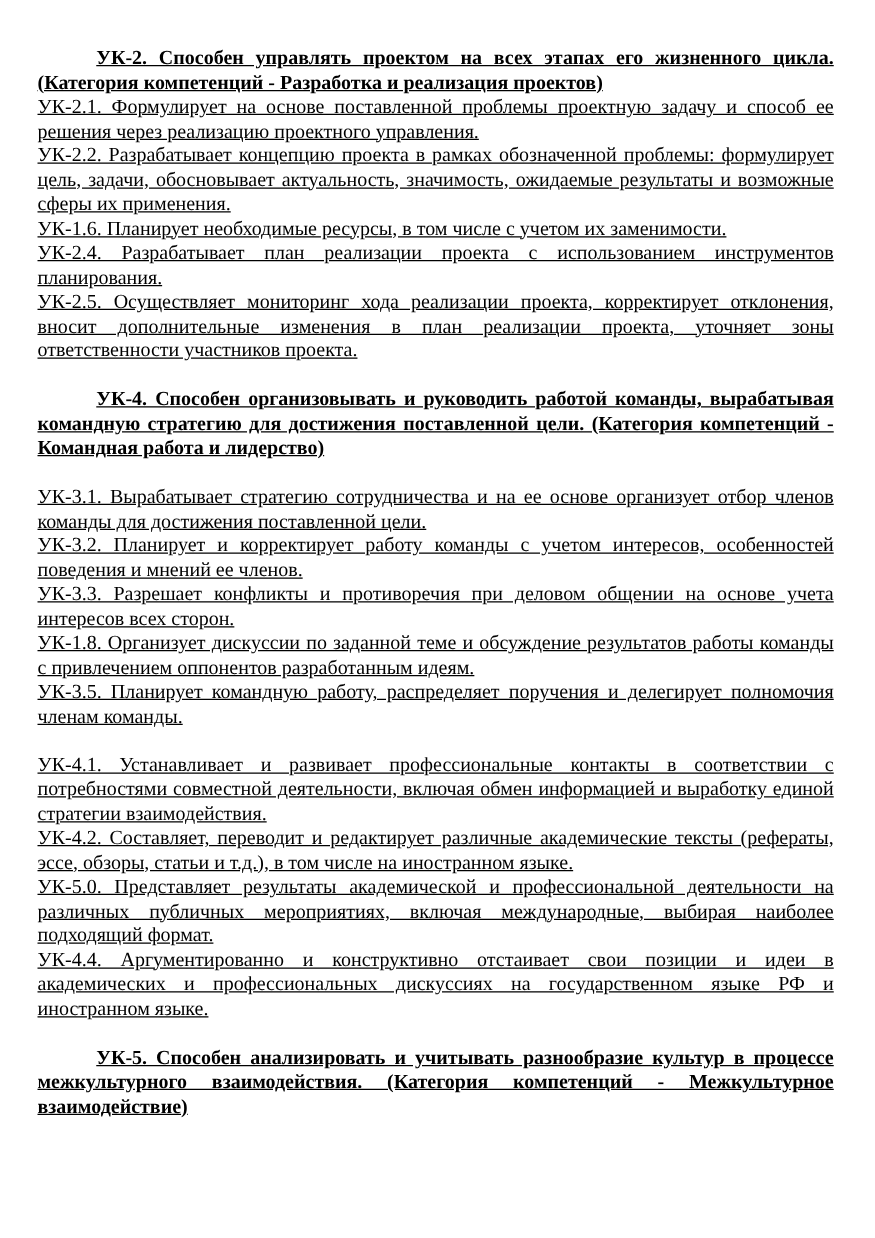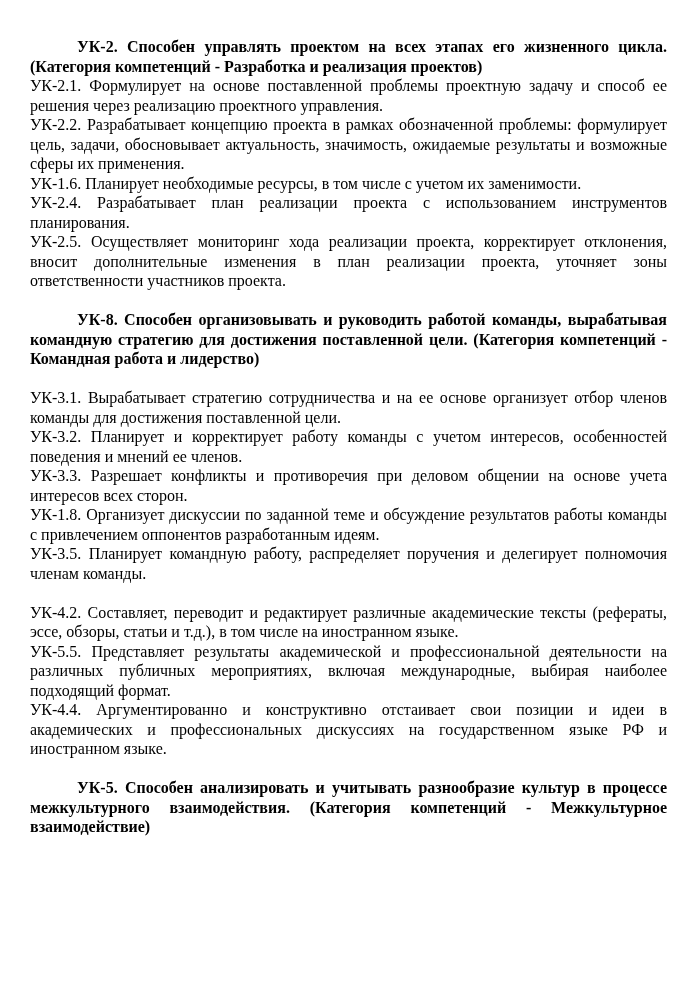--- a/index.html
+++ b/index.html
@@ -13,20 +13,21 @@
     width: 700px;
     height: 990px;
     background: #ffffff;
     color: #000000;
     padding: 37px 33px 0 30px;
     font-family: "Liberation Serif", "DejaVu Serif", serif;
     font-size: 16px;
     line-height: 19.5px;
     text-align: justify;
     overflow: hidden;
+    text-decoration: underline;
   }
   .page p {
     margin: 0;
     padding: 0;
   }
   p.heading {
     font-weight: bold;
     text-indent: 47px;
   }
   .blank-line {
@@ -40,33 +41,34 @@
 
   <p class="heading">УК-2. Способен управлять проектом на всех этапах его жизненного цикла. (Категория компетенций - Разработка и реализация проектов)</p>
   <p class="para">УК-2.1. Формулирует на основе поставленной проблемы проектную задачу и способ ее решения через реализацию проектного управления.</p>
   <p class="para">УК-2.2. Разрабатывает концепцию проекта в рамках обозначенной проблемы: формулирует цель, задачи, обосновывает актуальность, значимость, ожидаемые результаты и возможные сферы их применения.</p>
   <p class="para">УК-1.6. Планирует необходимые ресурсы, в том числе с учетом их заменимости.</p>
   <p class="para">УК-2.4. Разрабатывает план реализации проекта с использованием инструментов планирования.</p>
   <p class="para">УК-2.5. Осуществляет мониторинг хода реализации проекта, корректирует отклонения, вносит дополнительные изменения в план реализации проекта, уточняет зоны ответственности участников проекта.</p>
 
   <div class="blank-line"></div>
 
-  <p class="heading">УК-8. Способен организовывать и руководить работой команды, вырабатывая командную стратегию для достижения поставленной цели. (Категория компетенций - Командная работа и лидерство)</p>
+  <p class="heading">УК-4. Способен организовывать и руководить работой команды, вырабатывая командную стратегию для достижения поставленной цели. (Категория компетенций - Командная работа и лидерство)</p>
 
   <div class="blank-line"></div>
 
   <p class="para">УК-3.1. Вырабатывает стратегию сотрудничества и на ее основе организует отбор членов команды для достижения поставленной цели.</p>
   <p class="para">УК-3.2. Планирует и корректирует работу команды с учетом интересов, особенностей поведения и мнений ее членов.</p>
   <p class="para">УК-3.3. Разрешает конфликты и противоречия при деловом общении на основе учета интересов всех сторон.</p>
   <p class="para">УК-1.8. Организует дискуссии по заданной теме и обсуждение результатов работы команды с привлечением оппонентов разработанным идеям.</p>
   <p class="para">УК-3.5. Планирует командную работу, распределяет поручения и делегирует полномочия членам команды.</p>
 
   <div class="blank-line"></div>
 
+  <p class="para">УК-4.1. Устанавливает и развивает профессиональные контакты в соответствии с потребностями совместной деятельности, включая обмен информацией и выработку единой стратегии взаимодействия.</p>
   <p class="para">УК-4.2. Составляет, переводит и редактирует различные академические тексты (рефераты, эссе, обзоры, статьи и т.д.), в том числе на иностранном языке.</p>
-  <p class="para">УК-5.5. Представляет результаты академической и профессиональной деятельности на различных публичных мероприятиях, включая международные, выбирая наиболее подходящий формат.</p>
+  <p class="para">УК-5.0. Представляет результаты академической и профессиональной деятельности на различных публичных мероприятиях, включая международные, выбирая наиболее подходящий формат.</p>
   <p class="para">УК-4.4. Аргументированно и конструктивно отстаивает свои позиции и идеи в академических и профессиональных дискуссиях на государственном языке РФ и иностранном языке.</p>
 
   <div class="blank-line"></div>
 
   <p class="heading">УК-5. Способен анализировать и учитывать разнообразие культур в процессе межкультурного взаимодействия. (Категория компетенций - Межкультурное взаимодействие)</p>
 
 </div>
 
 </body></html>

